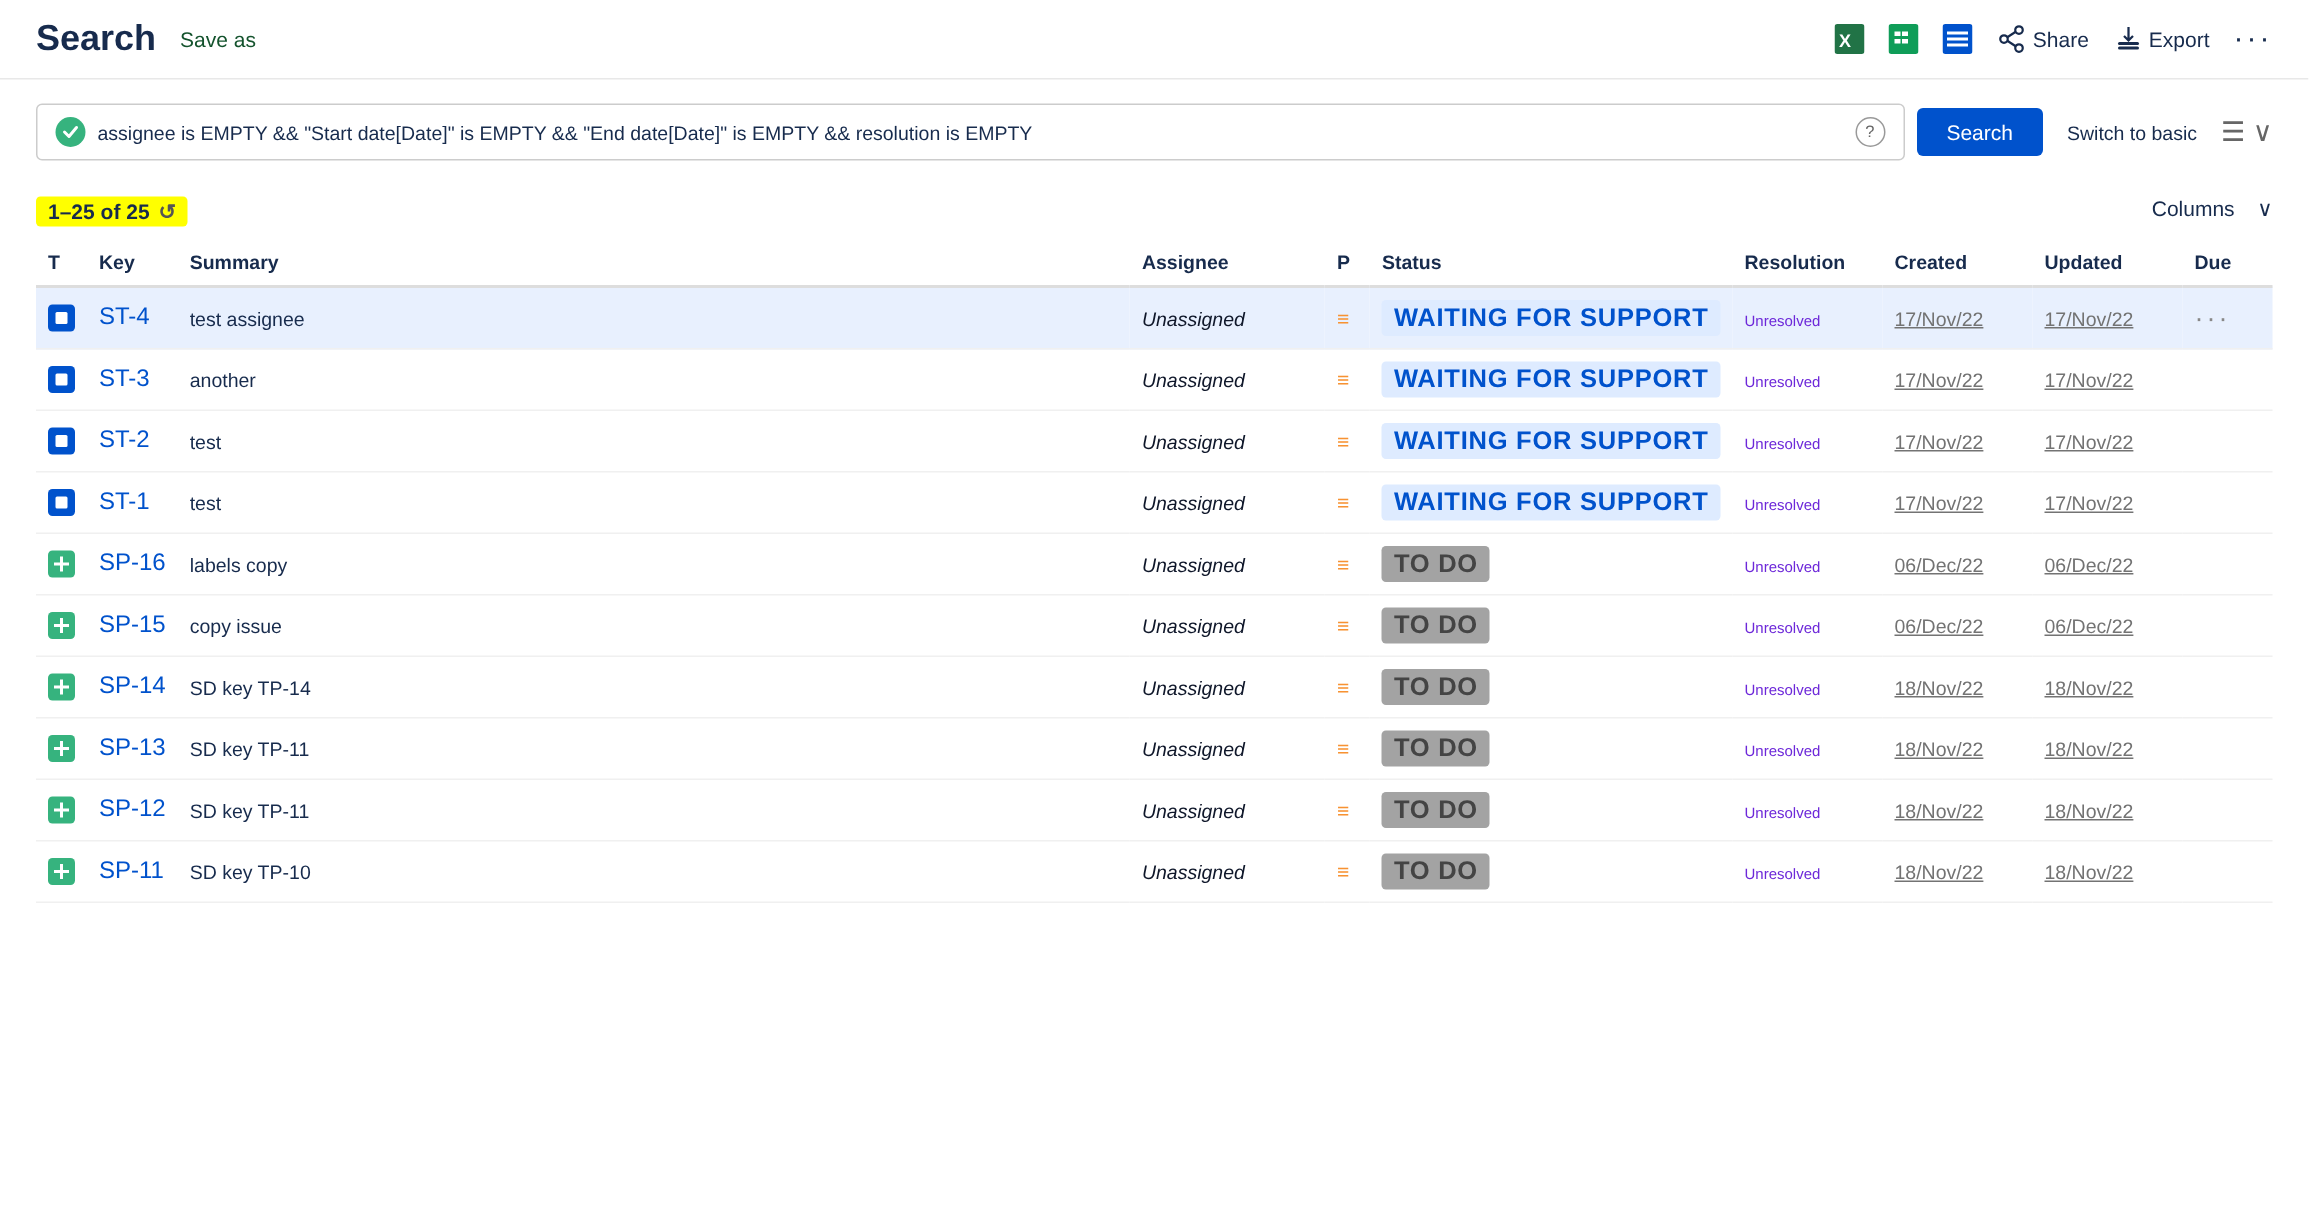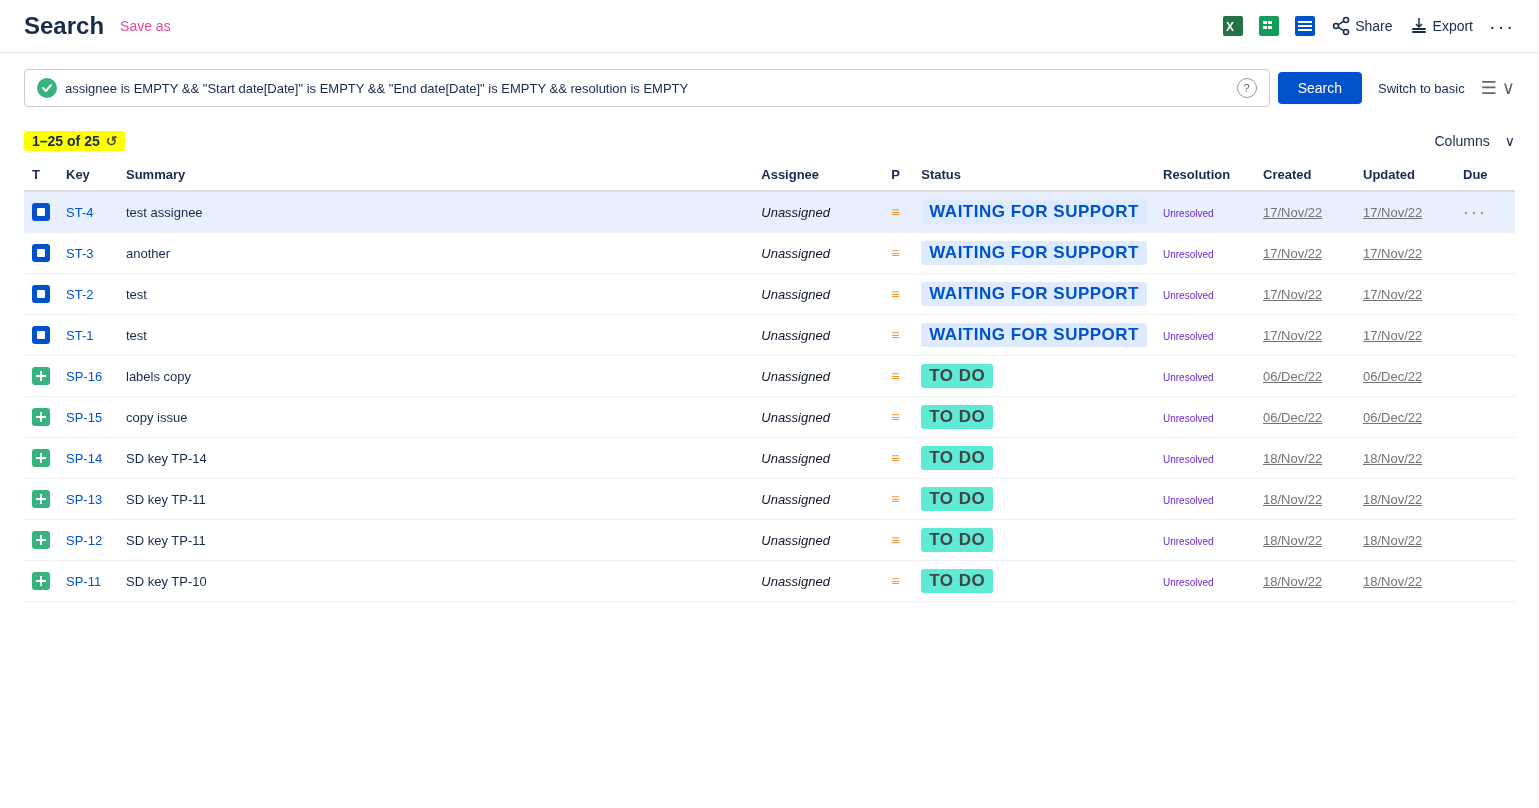--- a/index.html
+++ b/index.html
@@ -1,36 +1,36 @@
 <!DOCTYPE html>
 <html><head>
   <meta charset="utf-8">
   <style>
     * { box-sizing: border-box; margin: 0; padding: 0; }
     body { font-family: -apple-system, BlinkMacSystemFont, 'Segoe UI', Arial, sans-serif; font-size: 14px; background: #fff; color: #172b4d; }
 
     .header { display: flex; align-items: center; padding: 12px 24px; border-bottom: 1px solid #e8e8e8; }
     .header-title { font-size: 24px; font-weight: 600; color: #172b4d; margin-right: 16px; }
-    .header-saveas { font-size: 14px; color: #ec4899; cursor: pointer; }
+    .header-saveas { font-size: 14px; color: #14532d; cursor: pointer; }
     .header-actions { margin-left: auto; display: flex; align-items: center; gap: 16px; }
     .header-icon-btn { display: flex; align-items: center; gap: 4px; cursor: pointer; color: #172b4d; font-size: 14px; }
     .header-icon-btn svg { width: 20px; height: 20px; }
     .more-btn { font-size: 20px; cursor: pointer; color: #172b4d; letter-spacing: 2px; }
 
     .search-bar-container { padding: 16px 24px; display: flex; align-items: center; gap: 8px; }
     .search-bar { display: flex; align-items: center; flex: 1; border: 1px solid #ccc; border-radius: 4px; padding: 8px 12px; background: #fff; }
     .search-bar-icon { width: 20px; height: 20px; background: #36b37e; border-radius: 50%; display: flex; align-items: center; justify-content: center; margin-right: 8px; flex-shrink: 0; }
     .search-bar-icon svg { width: 12px; height: 12px; }
     .search-query { flex: 1; font-size: 13px; color: #172b4d; outline: none; border: none; }
     .search-help-icon { width: 20px; height: 20px; border-radius: 50%; border: 1px solid #999; display: flex; align-items: center; justify-content: center; font-size: 11px; color: #666; cursor: pointer; margin-left: 8px; }
     .search-btn { background: #0052cc; color: #fff; border: none; border-radius: 4px; padding: 8px 20px; font-size: 14px; font-weight: 500; cursor: pointer; }
     .switch-basic { font-size: 13px; color: #172b4d; cursor: pointer; margin-left: 8px; }
     .menu-icon { cursor: pointer; margin-left: 8px; font-size: 18px; color: #666; }
 
-    .results-bar { display: flex; align-items: center; justify-content: space-between; padding: 8px 24px 8px; }
+    .results-bar { display: flex; align-items: flex-start; justify-content: space-between; padding: 8px 24px 8px; }
     .results-count { background: #ffff00; padding: 2px 8px; border-radius: 3px; font-weight: 600; font-size: 14px; display: inline-flex; align-items: center; gap: 6px; }
     .refresh-icon { cursor: pointer; color: #555; font-size: 14px; }
     .columns-btn { font-size: 14px; color: #172b4d; cursor: pointer; display: flex; align-items: center; gap: 15px; }
 
     .table-container { padding: 0 24px; }
     table { width: 100%; border-collapse: collapse; }
     thead tr { border-bottom: 2px solid #ddd; }
     th { text-align: left; padding: 8px 8px; font-size: 13px; font-weight: 600; color: #172b4d; white-space: nowrap; }
     td { padding: 8px 8px; font-size: 13px; color: #172b4d; white-space: nowrap; border-bottom: 1px solid #f0f0f0; }
 
@@ -42,29 +42,29 @@
     .col-status { width: 160px; }
     .col-resolution { width: 100px; }
     .col-created { width: 100px; margin-top: 38px; }
     .col-updated { width: 100px; margin-top: 19px; }
     .col-due { width: 60px; }
 
     tr.selected-row { background: #e8f0fe; }
 
     .type-icon { width: 18px; height: 18px; border-radius: 3px; display: inline-flex; align-items: center; justify-content: center; }
 
-    .key-link { color: #0052cc; text-decoration: none; font-size: 13px; }
+    .key-link { color: #0052cc; text-decoration: none; font-size: 16px; }
 
     .assignee-text { font-style: italic; color: #0f172a; }
 
     .priority-icon { color: #f79232; font-size: 14px; }
 
     .status-badge { display: inline-block; padding: 2px 8px; border-radius: 3px; font-size: 17px; font-weight: 700; letter-spacing: 0.5px; }
     .status-waiting { background: #deebff; color: #0052cc; }
-    .status-todo { background: #5eead4; color: #444; }
+    .status-todo { background: #a3a3a3; color: #444; }
 
     .resolution-text { color: #6d28d9; font-size: 10px; }
     .date-text { color: #737373; font-size: 13px; text-decoration: underline; }
 
     .row-actions { color: #888; font-size: 18px; cursor: pointer; letter-spacing: 2px; }
   </style>
 </head>
 <body>
 
 <div class="header">

